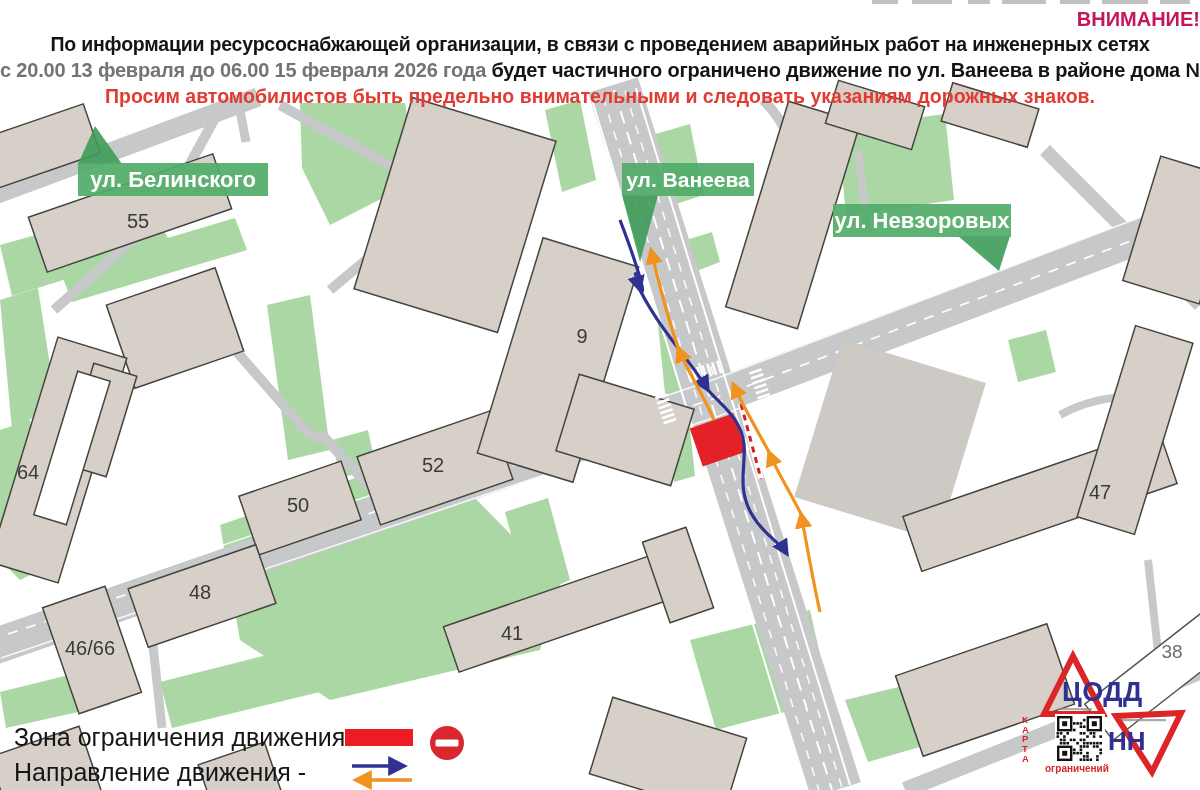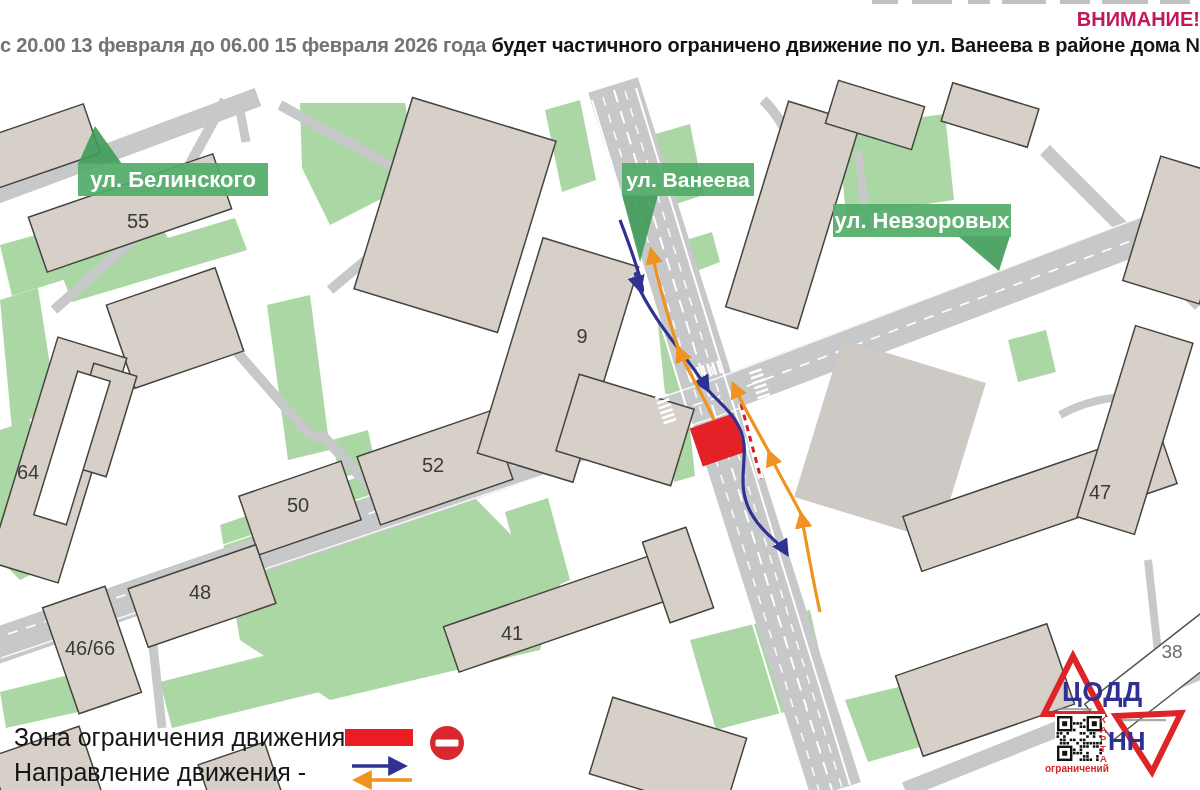--- a/index.html
+++ b/index.html
@@ -9,33 +9,35 @@
   svg{font-family:"Liberation Sans",sans-serif;}
   
   #header{position:absolute;left:0;top:0;width:1200px;text-align:center;z-index:5;}
   .h-line{white-space:nowrap;font-weight:bold;}
   #h1{margin-top:8px;font-size:20px;color:#c2185b;text-align:right;}
   #h2{margin-top:2px;font-size:19.5px;color:#141414;letter-spacing:-0.2px;}
   #h3{margin-top:3px;font-size:20px;color:#141414;letter-spacing:-0.2px;}
   #h3 .red{color:#737373;}
   #h4{margin-top:3px;font-size:19.5px;color:#e23b31;}
   
-  #karta{position:absolute;left:1100px;top:715px;width:10px;font-weight:bold;font-size:9.5px;
+  #karta{position:absolute;left:1022px;top:715px;width:10px;font-weight:bold;font-size:9.5px;
          color:#d8262b;word-break:break-all;line-height:1.02;z-index:6;}
   #ogr{position:absolute;left:1045px;top:763px;font-weight:bold;font-size:10px;color:#d8262b;
        white-space:nowrap;z-index:6;}
 </style>
 </head>
 <body>
 
 <div id="page">
 
   <div id="header">
     <div id="h1" class="h-line">ВНИМАНИЕ!</div>
+    <div id="h2" class="h-line">По информации ресурсоснабжающей организации, в связи с проведением  аварийных работ на инженерных сетях</div>
     <div id="h3" class="h-line"><span class="red">с 20.00 13 февраля до 06.00 15 февраля 2026 года</span><span> будет частичного ограничено движение по ул. Ванеева в районе дома № 9.</span></div>
+    <div id="h4" class="h-line">Просим автомобилистов быть предельно внимательными и следовать указаниям дорожных знаков.</div>
   </div>
 
   <svg id="map-svg" width="1200" height="790" viewBox="0 0 1200 790">
     <defs>
       <marker id="mb" viewBox="0 0 10 10" refX="8" refY="5" markerWidth="5.5" markerHeight="5.5" orient="auto">
         <path d="M0,0 L10,5 L0,10 Z" fill="#2f3193"></path>
       </marker>
       <marker id="mo" viewBox="0 0 10 10" refX="8" refY="5" markerWidth="5.5" markerHeight="5.5" orient="auto">
         <path d="M0,0 L10,5 L0,10 Z" fill="#f0921e"></path>
       </marker>

